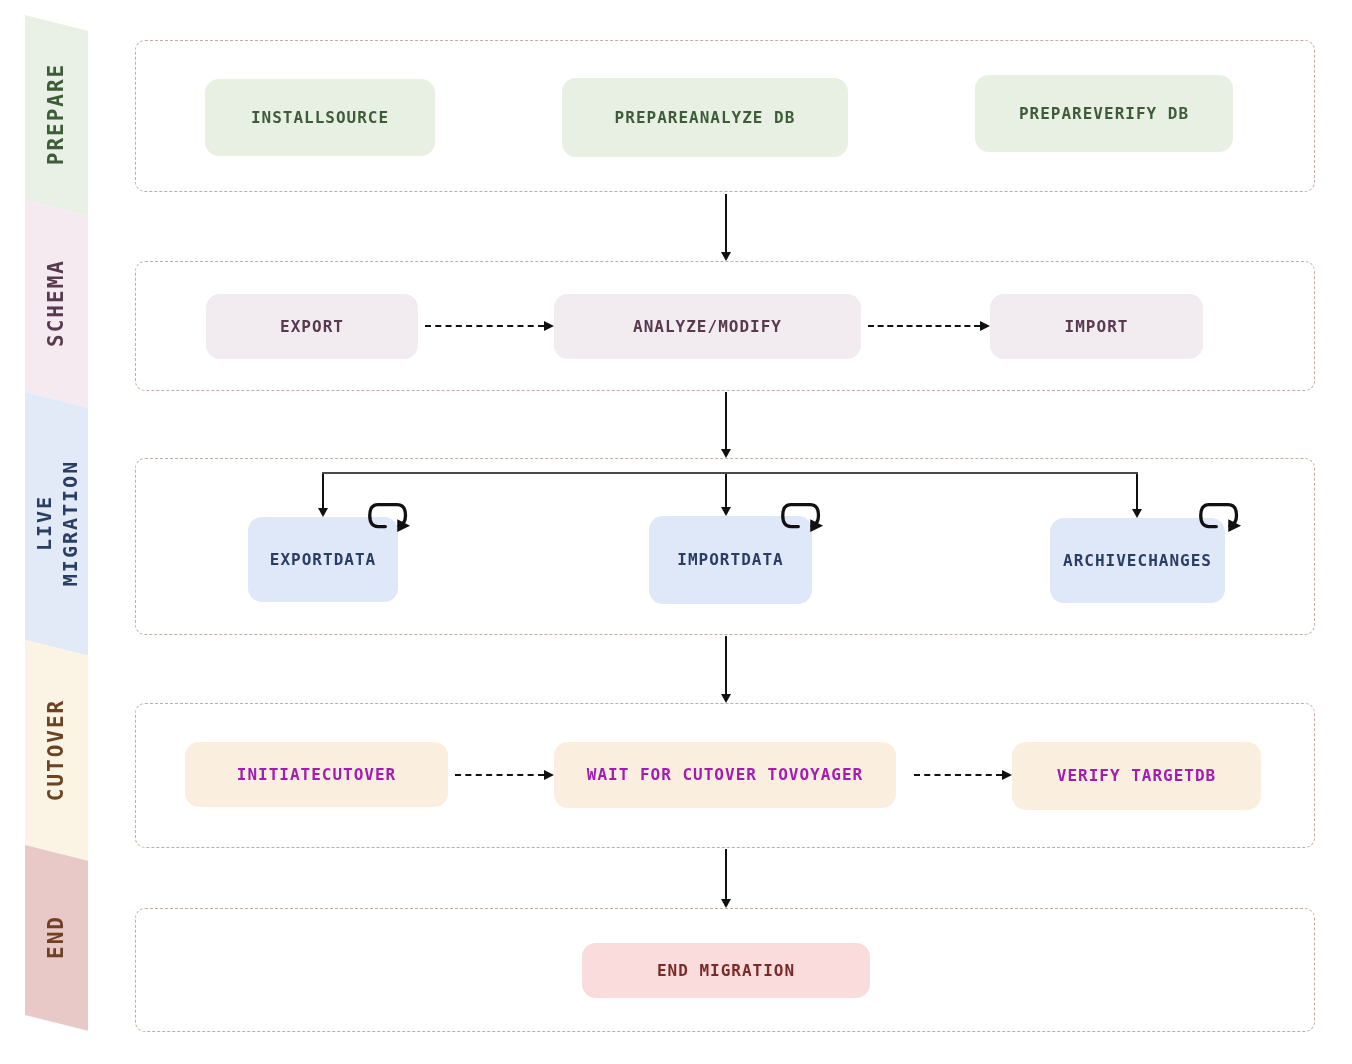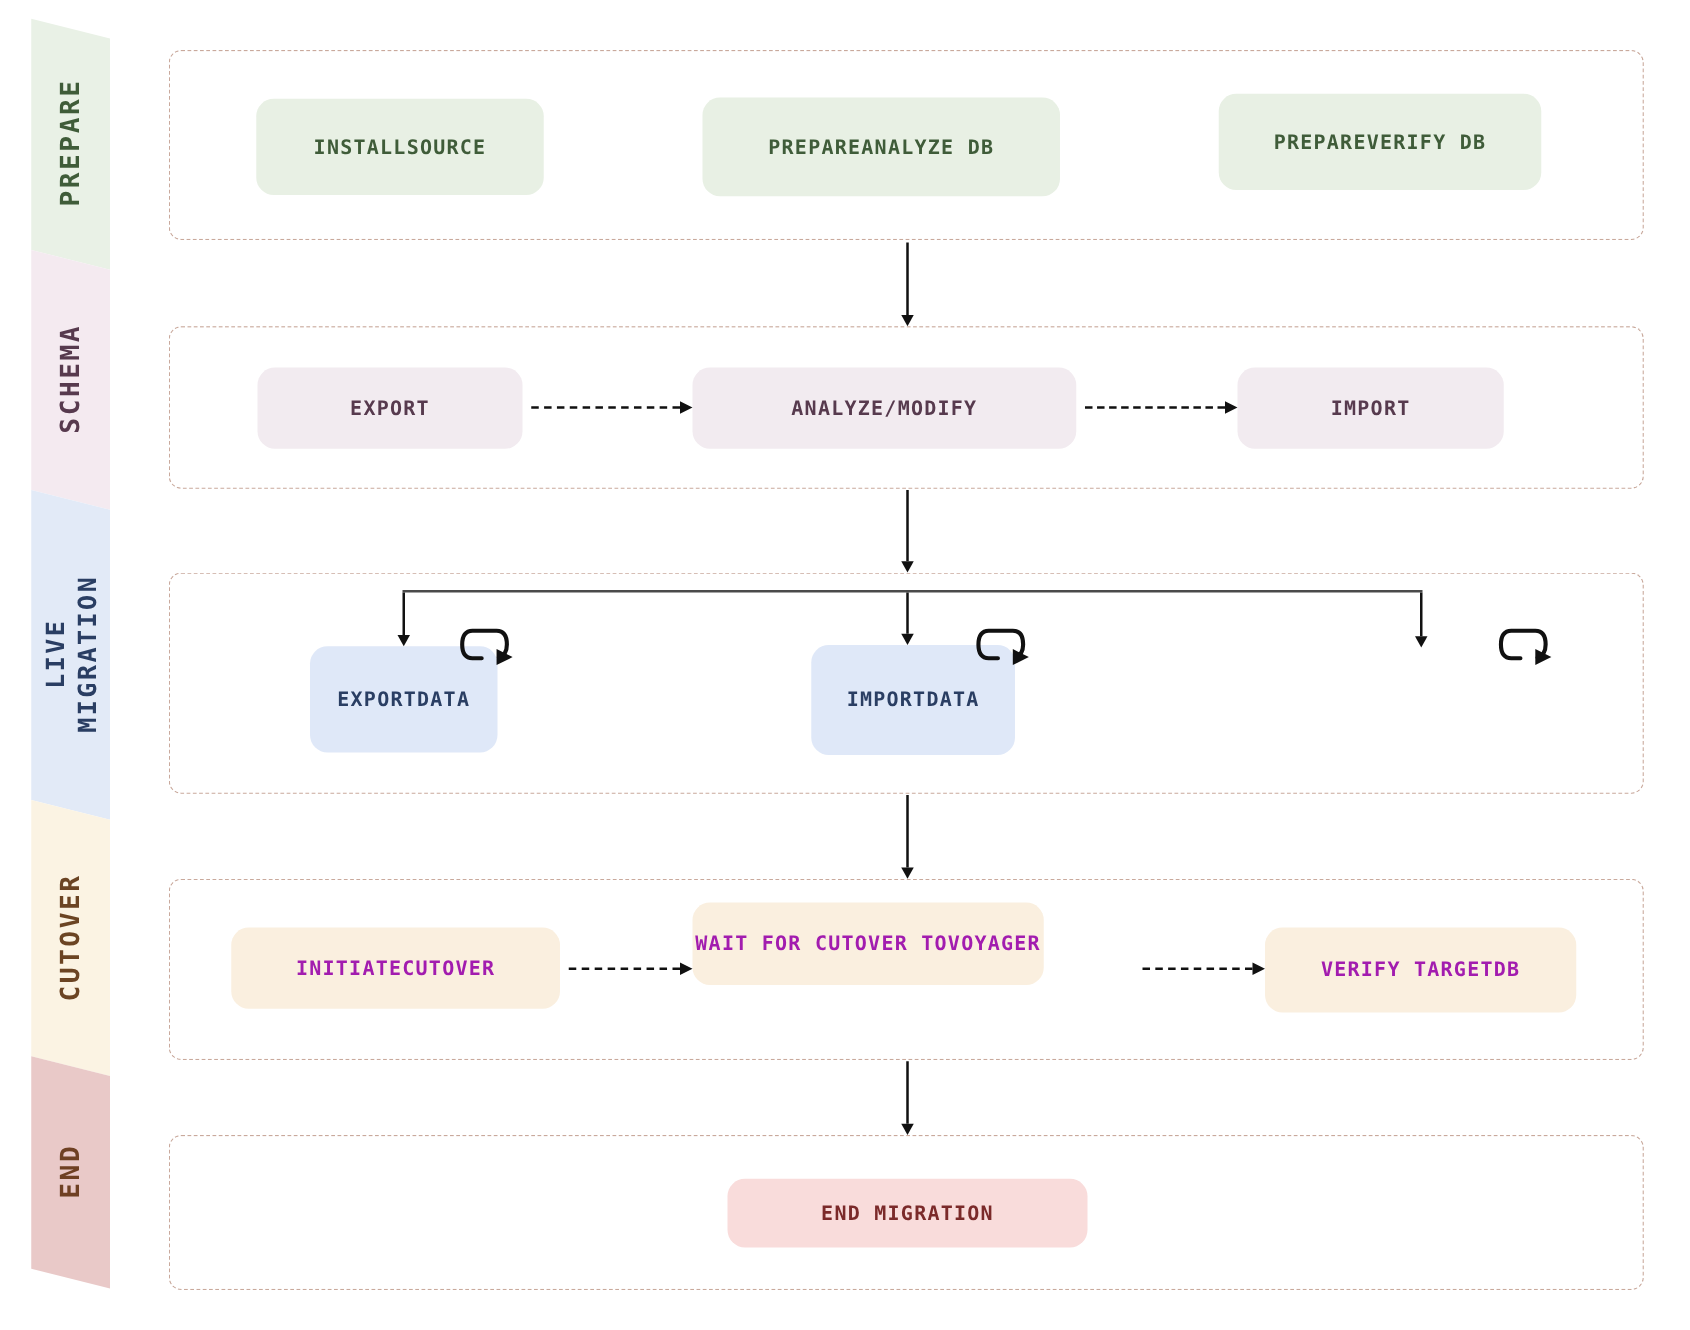--- a/index.html
+++ b/index.html
@@ -109,39 +109,43 @@
   </div>
 
   <div class="node n-blue" style="left:248px;top:517px;width:150px;height:85px">
     <span>EXPORT</span>
     <span>DATA</span>
   </div>
   <div class="node n-blue" style="left:649px;top:516px;width:163px;height:88px">
     <span>IMPORT</span>
     <span>DATA</span>
   </div>
+  <div class="node n-blue" style="left:1050px;top:518px;width:175px;height:85px">
+    <span>ARCHIVE</span>
+    <span>CHANGES</span>
+  </div>
 
   <svg class="loop" style="left:366px;top:500px" viewBox="0 0 48 36">
     <path d="M 20 29 H 12 Q 3 29 3 17 Q 3 5 12 5 H 33 Q 42 5 42 17 Q 42 26 35 28.5" fill="none" stroke="#111" stroke-width="3.6" stroke-linecap="round"></path>
     <polygon points="33,21 47,28 33,35" fill="#111"></polygon>
   </svg>
   <svg class="loop" style="left:779px;top:500px" viewBox="0 0 48 36">
     <path d="M 20 29 H 12 Q 3 29 3 17 Q 3 5 12 5 H 33 Q 42 5 42 17 Q 42 26 35 28.5" fill="none" stroke="#111" stroke-width="3.6" stroke-linecap="round"></path>
     <polygon points="33,21 47,28 33,35" fill="#111"></polygon>
   </svg>
   <svg class="loop" style="left:1197px;top:500px" viewBox="0 0 48 36">
     <path d="M 20 29 H 12 Q 3 29 3 17 Q 3 5 12 5 H 33 Q 42 5 42 17 Q 42 26 35 28.5" fill="none" stroke="#111" stroke-width="3.6" stroke-linecap="round"></path>
     <polygon points="33,21 47,28 33,35" fill="#111"></polygon>
   </svg>
 
   <div class="node n-tan" style="left:185px;top:742px;width:263px;height:65px">
     <span>INITIATE</span>
     <span>CUTOVER</span>
   </div>
-  <div class="node n-tan" style="left:554px;top:722px;width:281px;height:66px">
+  <div class="node n-tan" style="left:554px;top:742px;width:342px;height:66px">
     <span>WAIT FOR CUTOVER TO</span>
     <span>VOYAGER</span>
   </div>
   <div class="node n-tan" style="left:1012px;top:742px;width:249px;height:68px">
     <span>VERIFY TARGET</span>
     <span>DB</span>
   </div>
 
   <div class="node n-rose" style="left:582px;top:943px;width:288px;height:55px">
     <span>END MIGRATION</span>

